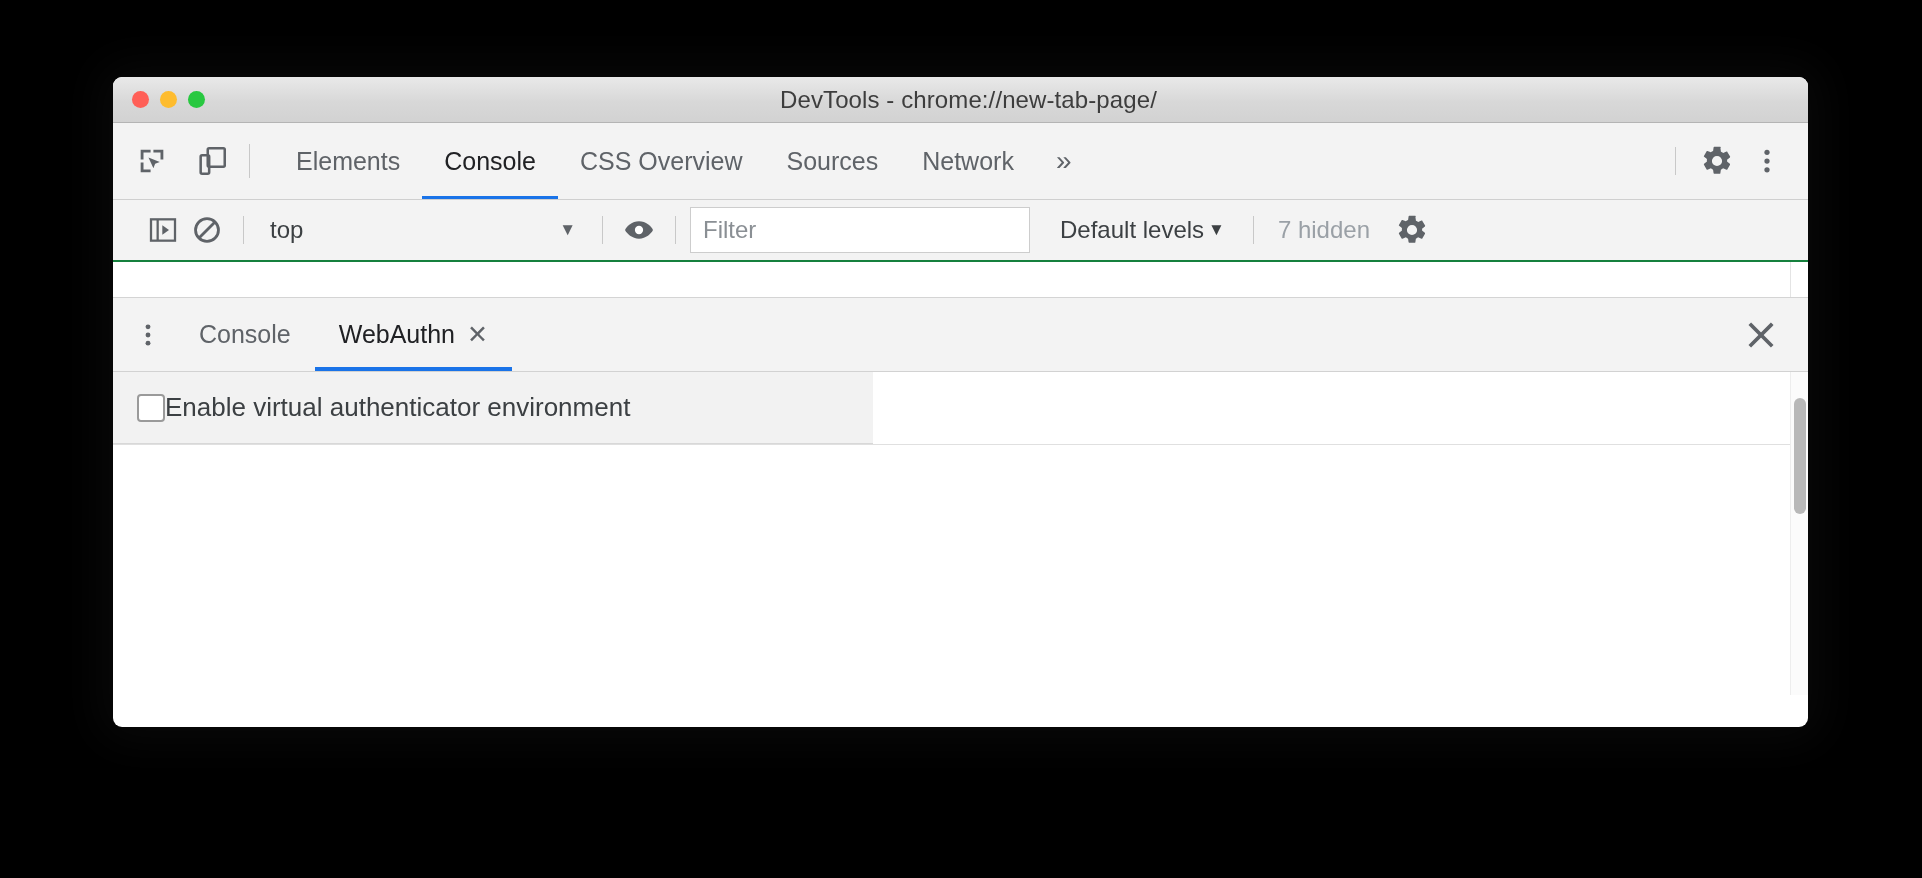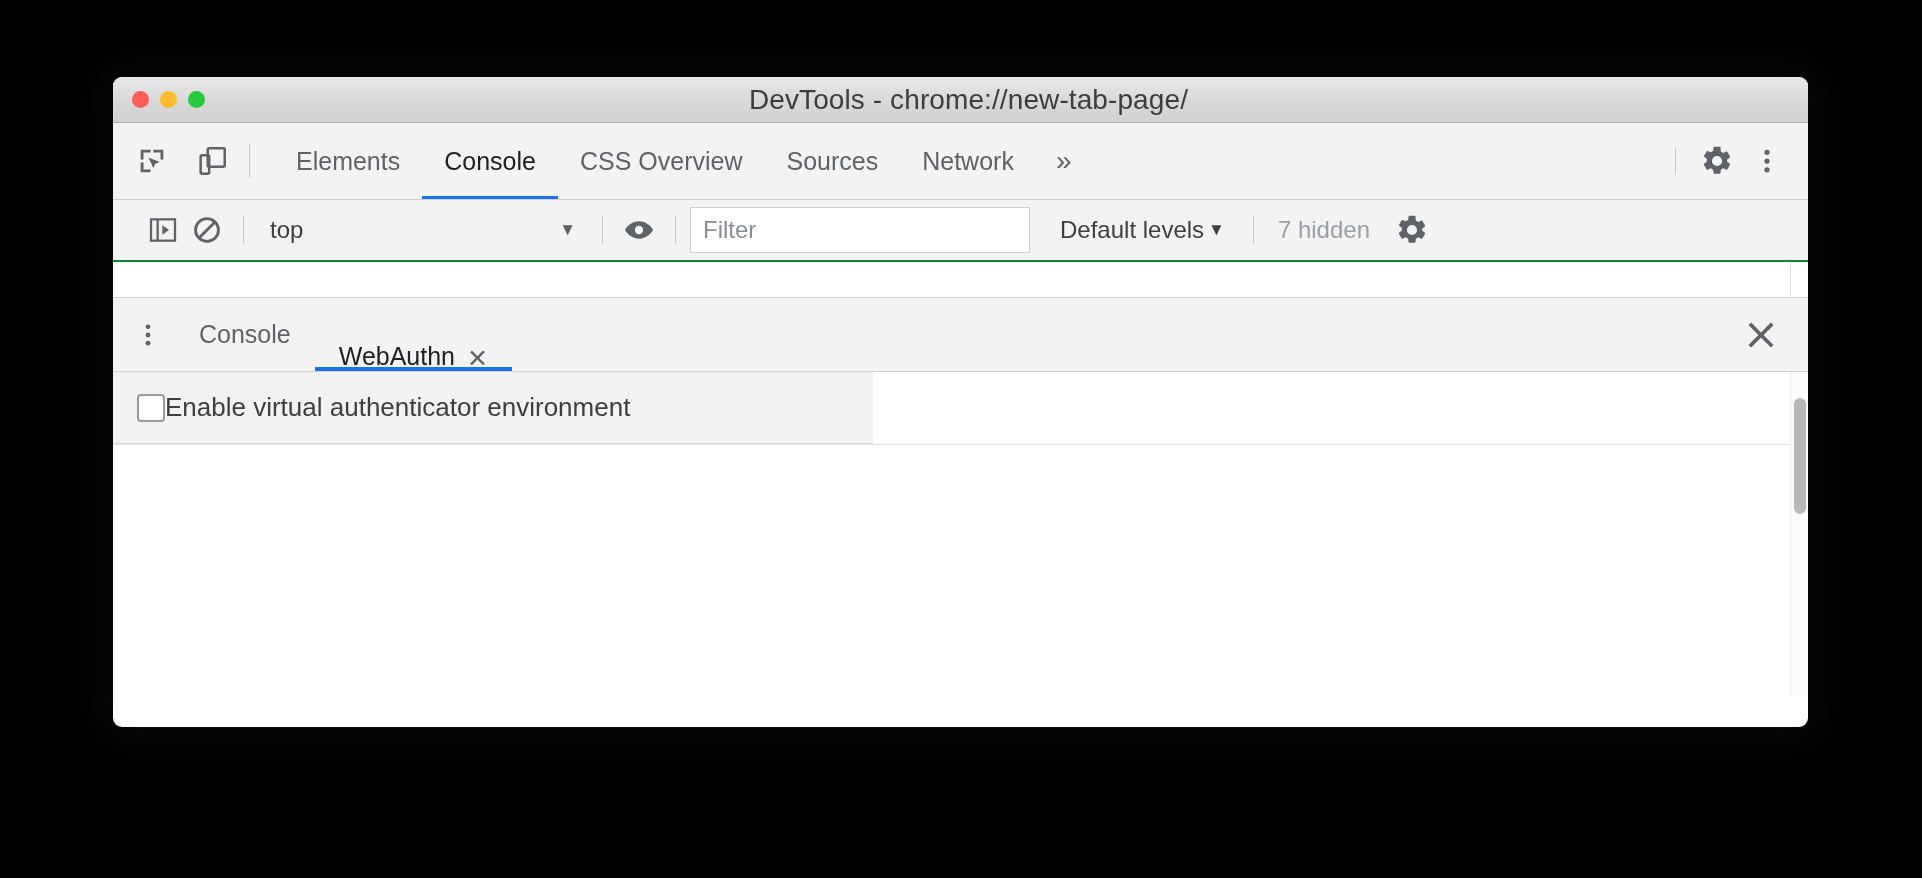--- a/index.html
+++ b/index.html
@@ -30,21 +30,21 @@
     border-bottom: 1px solid #b4b4b4;
     display: flex; align-items: center;
   }
   #traffic { display: flex; gap: 11px; margin-left: 19px; }
   .light { width: 17px; height: 17px; border-radius: 50%; }
   .light.red    { background: #ff5f57; }
   .light.yellow { background: #febc2e; }
   .light.green  { background: #28c840; }
   #window-title {
     position: absolute; left: 16px; right: 0; text-align: center;
-    font-size: 28px; color: #3d3d3d; letter-spacing: 0.1px;
+    font-size: 24px; color: #3d3d3d; letter-spacing: 0.1px;
     pointer-events: none;
   }
 
   
   #tabbar {
     height: 77px;
     background: #f3f3f3;
     border-bottom: 1px solid #cfcfcf;
     display: flex; align-items: stretch;
     position: relative;
@@ -134,21 +134,21 @@
     display: flex; align-items: stretch;
     position: relative;
   }
   .dt-kebab { width: 54px; display: flex; align-items: center; justify-content: center; margin-left: 8px; }
   .dtab {
     display: flex; align-items: center; gap: 12px;
     padding: 0 24px;
     font-size: 25px; color: #5f6368;
     position: relative; white-space: nowrap;
   }
-  .dtab.active { color: #202124; align-items: flex-end; }
+  .dtab.active { color: #202124; }
   .dtab.active::after {
     content: ""; position: absolute; left: 0; right: 0; bottom: 0;
     height: 4px; background: #1a73e8;
   }
   .dtab .tab-close { font-size: 25px; color: #5f6368; line-height: 1; }
   #drawer-close { margin-left: auto; display: flex; align-items: center; padding-right: 30px; }
 
   
   #drawer-content { position: relative; background: #ffffff; height: 323px; }
   #authn-row {

